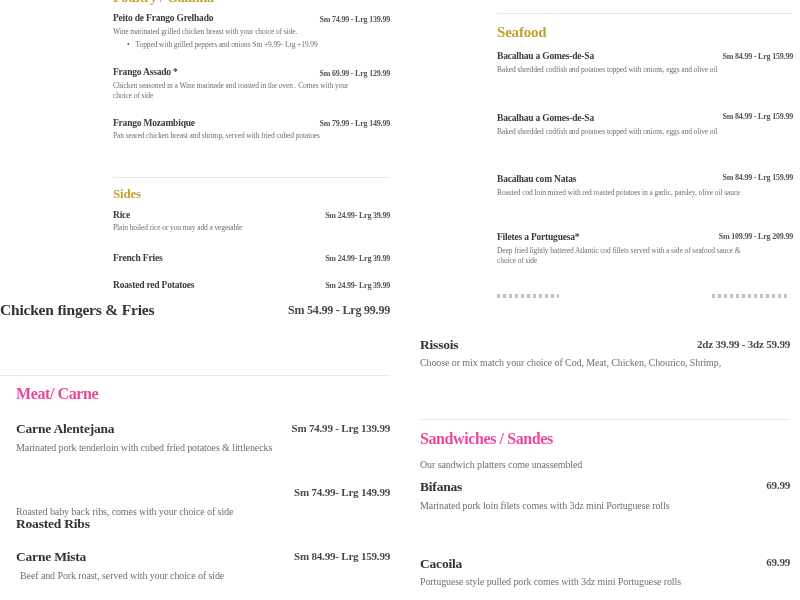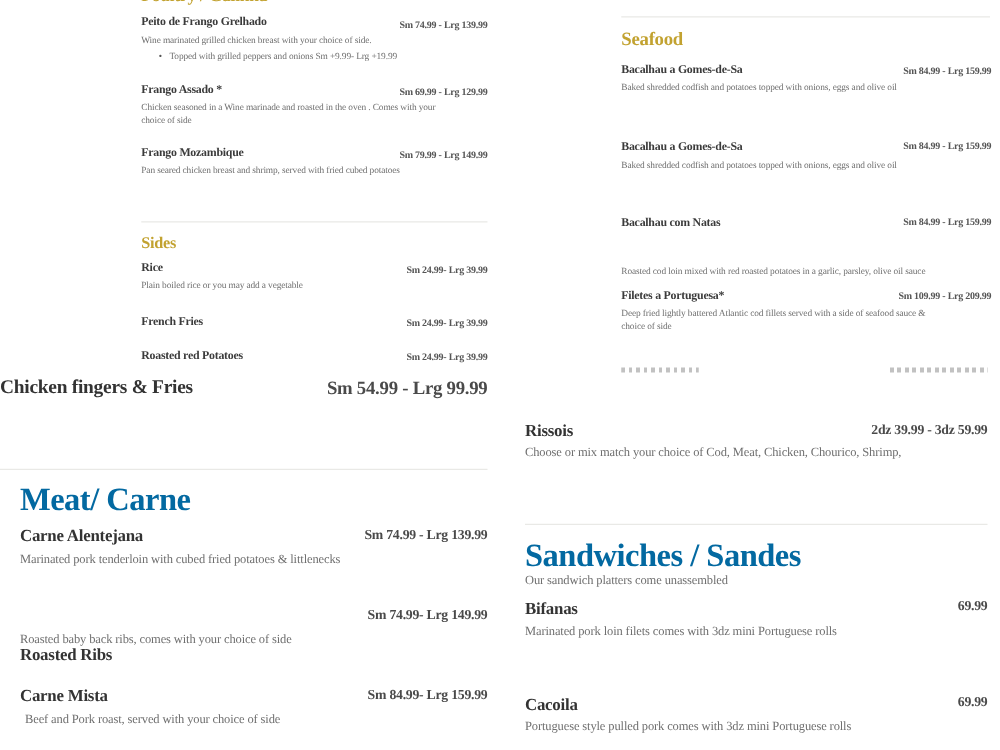--- a/index.html
+++ b/index.html
@@ -11,25 +11,25 @@
   }
   .abs{position:absolute;}
   
   .sm-h{font-size:14px;font-weight:600;color:#c2a230;letter-spacing:-0.2px;white-space:nowrap;}
   .sm-name{font-size:9.5px;font-weight:700;color:#3b3b3b;letter-spacing:-0.2px;white-space:nowrap;}
   .sm-price{font-size:8px;font-weight:600;color:#555555;letter-spacing:-0.2px;white-space:nowrap;text-align:right;}
   .sm-desc{font-size:7.5px;font-weight:400;color:#6f6f6f;letter-spacing:-0.1px;line-height:9.5px;}
   .sm-bullet{display:flex;gap:6px;font-size:7.5px;color:#6f6f6f;letter-spacing:-0.1px;}
   .sm-bullet .dot{color:#555;font-size:7.5px;line-height:9px;}
   
-  .lg-h{font-size:26px;font-weight:600;color:#0369a1;letter-spacing:-0.4px;white-space:nowrap;}
+  .lg-h{font-size:16px;font-weight:600;color:#ec4899;letter-spacing:-0.4px;white-space:nowrap;}
   .lg-name{font-size:13.5px;font-weight:700;color:#333333;letter-spacing:-0.2px;white-space:nowrap;}
   .lg-name.xl{font-size:15.5px;}
   .lg-price{font-size:11px;font-weight:600;color:#4a4a4a;letter-spacing:-0.2px;white-space:nowrap;text-align:right;}
-  .lg-price.xl{font-size:15px;}
+  .lg-price.xl{font-size:12px;}
   .lg-desc{font-size:10px;font-weight:400;color:#6f6f6f;letter-spacing:-0.1px;line-height:13px;white-space:nowrap;}
   .lg-sub{font-size:10px;font-weight:400;color:#6f6f6f;letter-spacing:-0.1px;white-space:nowrap;}
   .divider{height:1px;background:#e9e9e6;}
   
   .smudge{height:4px;opacity:.55;background:repeating-linear-gradient(90deg,#8f8f8f 0 3px,#ffffff00 3px 6px);}
   .wrap{white-space:normal;}
 </style>
 </head>
 <body>
 
@@ -73,21 +73,21 @@
   <div class="abs sm-name" style="left:497px;top:51px;">Bacalhau a Gomes-de-Sa</div>
   <div class="abs sm-price" style="right:7px;top:52px;">Sm 84.99 - Lrg 159.99</div>
   <div class="abs sm-desc wrap" style="left:497px;top:65px;width:245px;">Baked shredded codfish and potatoes topped with onions, eggs and olive oil</div>
 
   <div class="abs sm-name" style="left:497px;top:113px;">Bacalhau a Gomes-de-Sa</div>
   <div class="abs sm-price" style="right:7px;top:112px;">Sm 84.99 - Lrg 159.99</div>
   <div class="abs sm-desc wrap" style="left:497px;top:127px;width:245px;">Baked shredded codfish and potatoes topped with onions, eggs and olive oil</div>
 
   <div class="abs sm-name" style="left:497px;top:174px;">Bacalhau com Natas</div>
   <div class="abs sm-price" style="right:7px;top:173px;">Sm 84.99 - Lrg 159.99</div>
-  <div class="abs sm-desc wrap" style="left:497px;top:188px;width:296px;margin-top:24px;">Roasted cod loin mixed with red roasted potatoes in a garlic, parsley, olive oil sauce</div>
+  <div class="abs sm-desc wrap" style="left:497px;top:188px;width:296px;">Roasted cod loin mixed with red roasted potatoes in a garlic, parsley, olive oil sauce</div>
 
   <div class="abs sm-name" style="left:497px;top:232px;">Filetes a Portuguesa*</div>
   <div class="abs sm-price" style="right:7px;top:232px;">Sm 109.99 - Lrg 209.99</div>
   <div class="abs sm-desc wrap" style="left:497px;top:246px;width:255px;">Deep fried lightly battered Atlantic cod fillets served with a side of seafood sauce &amp; choice of side</div>
 
   <div class="abs smudge" style="left:497px;top:294px;width:62px;"></div>
   <div class="abs smudge" style="left:712px;top:294px;width:78px;"></div>
 
   <div class="abs lg-name xl" style="left:0px;top:301px;">Chicken fingers &amp; Fries</div>
   <div class="abs lg-price xl" style="right:410px;top:303px;">Sm 54.99 - Lrg 99.99</div>

